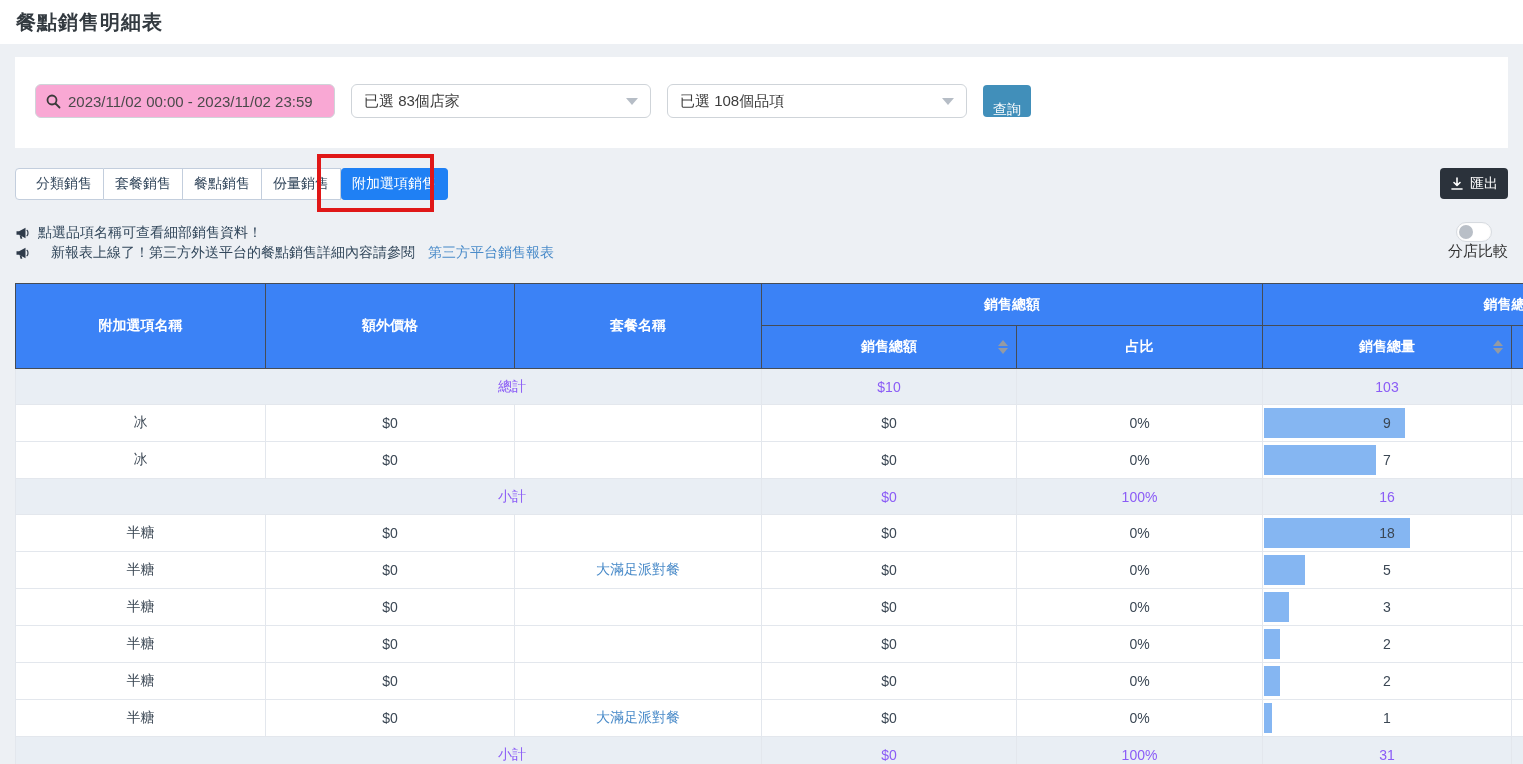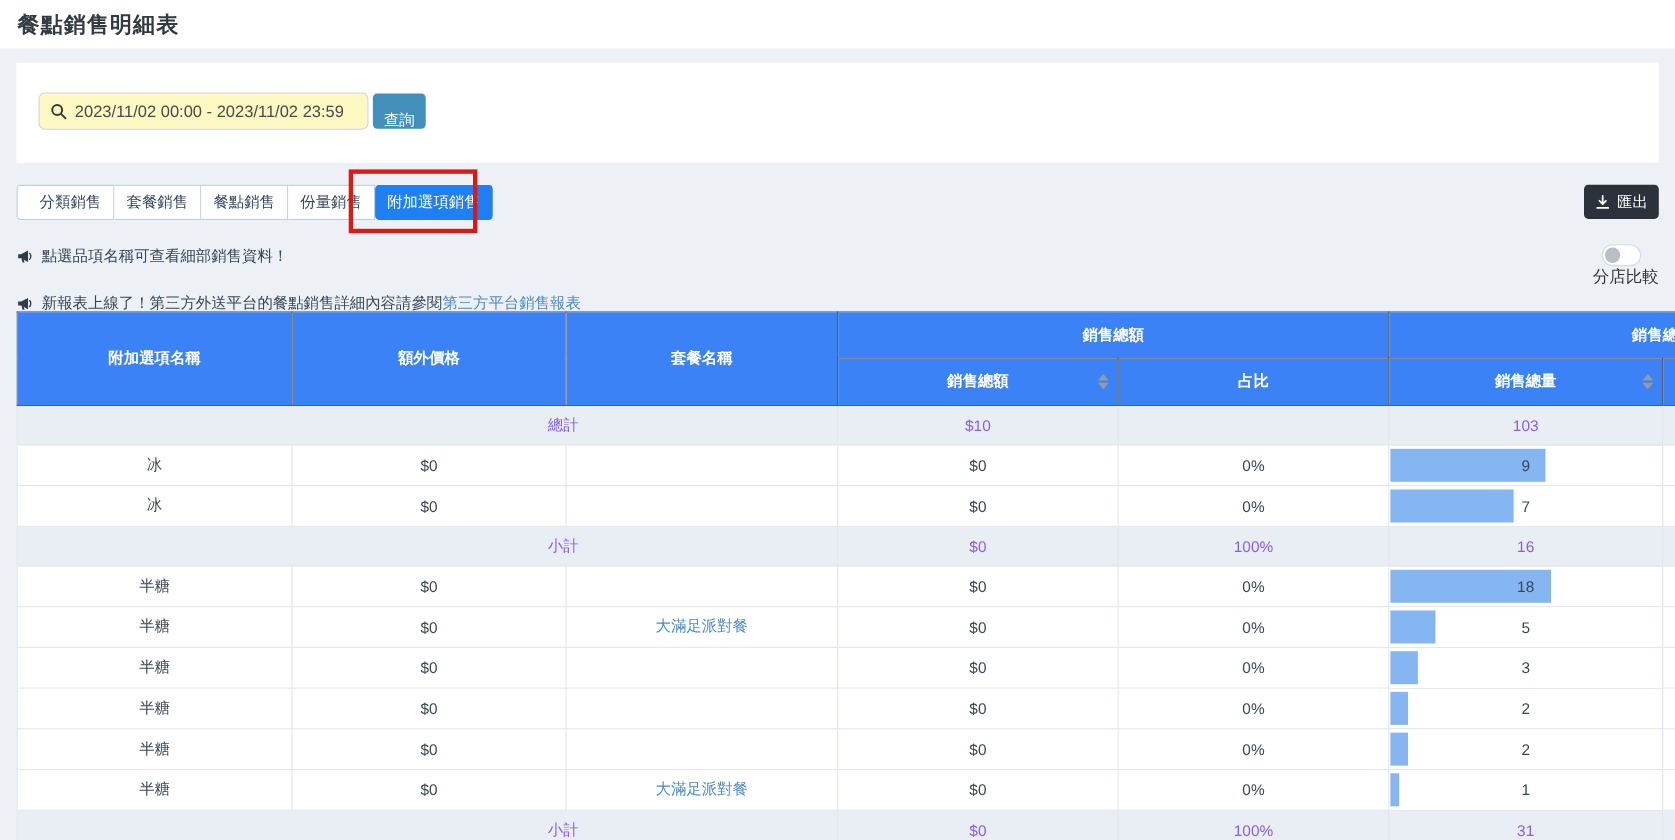--- a/index.html
+++ b/index.html
@@ -9,40 +9,40 @@
     background:#edf0f4;
     font-family:"Liberation Sans","DejaVu Sans",sans-serif;
     color:#3b4754;
   }
   
   .topbar { position:absolute; left:0; top:0; width:1523px; height:44px; background:#ffffff; display:flex; align-items:center; padding-left:16px; }
   .page-title { font-size:20px; font-weight:600; color:#333a40; letter-spacing:1px; }
   
   .filter-card { position:absolute; left:15px; top:57px; width:1493px; height:91px; background:#ffffff; }
   .filter-row { position:absolute; left:20px; top:27px; display:flex; align-items:center; }
-  .date-input { width:300px; height:34px; border:1px solid #cfd4d9; border-radius:6px; background:#fef9c3; display:flex; align-items:center; padding:15px 10px; margin-right:4px; }
+  .date-input { width:300px; height:34px; border:1px solid #cfd4d9; border-radius:6px; background:#f9a8d4; display:flex; align-items:center; padding:15px 10px; margin-right:16px; }
   .date-input svg { margin-right:7px; flex:0 0 auto; }
   .date-text { font-size:15px; color:#4a4a4a; white-space:nowrap; }
   .select-box { width:300px; height:34px; border:1px solid #cfd4d9; border-radius:6px; background:#fff; display:flex; align-items:center; justify-content:space-between; padding:0 12px; margin-right:16px; }
   .select-text { font-size:15px; color:#3c3c3c; }
   .caret { width:0; height:0; border-left:6px solid transparent; border-right:6px solid transparent; border-top:7px solid #b6bdc6; }
   .query-btn { height:32px; padding:16px 10px; background:#418fba; color:#fff; font-size:14px; border:none; border-radius:4px; cursor:pointer; }
   
   .tabs { position:absolute; left:15px; top:168px; display:flex; }
   .tab { height:32px; padding:0 11px; background:#fff; border:1px solid #c3cedd; border-left:none; font-size:14px; color:#33475c; display:flex; align-items:center; cursor:pointer; white-space:nowrap; }
   .tab:first-child { border-left:1px solid #c3cedd; border-radius:4px 0 0 4px;padding-left:20px; }
   .tab.active { background:#1f80f4; border-color:#1f80f4; color:#fff; border-radius:4px; padding:0 11px; }
   .red-box { position:absolute; left:317px; top:154px; width:117px; height:58px; border:4px solid #e01717; pointer-events:none; }
   .export-btn { position:absolute; right:15px; top:168px; height:31px; background:#2b323b; color:#fff; font-size:14px; border:none; border-radius:4px; display:flex; align-items:center; padding:0 10px; cursor:pointer; }
   .export-btn svg { margin-right:6px; }
   
   .notice { position:absolute; left:15px; display:flex; align-items:center; font-size:14px; color:#32475b; }
   .notice svg { margin-right:7px; flex:0 0 auto; }
   .notice-1 { top:224px; }
-  .notice-2 { top:267px; }
+  .notice-2 { top:244px;gap:13px; }
   .notice a, .notice .link { color:#4a8bc9; text-decoration:none; cursor:pointer; }
   
   .toggle-wrap { position:absolute; right:15px; top:222px; display:flex; align-items:center;flex-direction:column; }
   .toggle-track { width:36px; height:20px; border:1px solid #d7dbe0; border-radius:10px; background:#fff; position:relative; margin-right:9px; cursor:pointer; box-shadow:inset 0 0 2px rgba(0,0,0,.05); }
   .toggle-knob { position:absolute; left:2px; top:2px; width:14px; height:14px; border-radius:50%; background:#b9bfc7; }
   .toggle-label { font-size:15px; color:#333; }
   
   .table-wrap { position:absolute; left:15px; top:283px; width:1508px; height:481px; overflow:hidden; }
   table { border-collapse:collapse; table-layout:fixed; width:1745px; }
   thead th { background:#3b82f6; color:#ffffff; font-size:14px; font-weight:bold; border:1px solid #454c56; position:relative; }
@@ -68,20 +68,28 @@
 
 <div class="filter-card">
   <div class="filter-row">
     <div class="date-input">
       <svg width="15" height="15" viewBox="0 0 15 15">
           <circle cx="6" cy="6" r="4.5" fill="none" stroke="#3a3a3a" stroke-width="1.8"></circle>
           <line x1="9.5" y1="9.5" x2="13.5" y2="13.5" stroke="#3a3a3a" stroke-width="1.8" stroke-linecap="round"></line>
         </svg>
       <span class="date-text">2023/11/02 00:00 - 2023/11/02 23:59</span>
     </div>
+    <div class="select-box">
+      <span class="select-text">已選 83個店家</span>
+      <span class="caret"></span>
+    </div>
+    <div class="select-box">
+      <span class="select-text">已選 108個品項</span>
+      <span class="caret"></span>
+    </div>
     <button class="query-btn">查詢</button>
   </div>
 </div>
 
 <div class="tabs">
   <div class="tab">分類銷售</div>
   <div class="tab">套餐銷售</div>
   <div class="tab">餐點銷售</div>
   <div class="tab">份量銷售</div>
   <div class="tab active">附加選項銷售</div>

